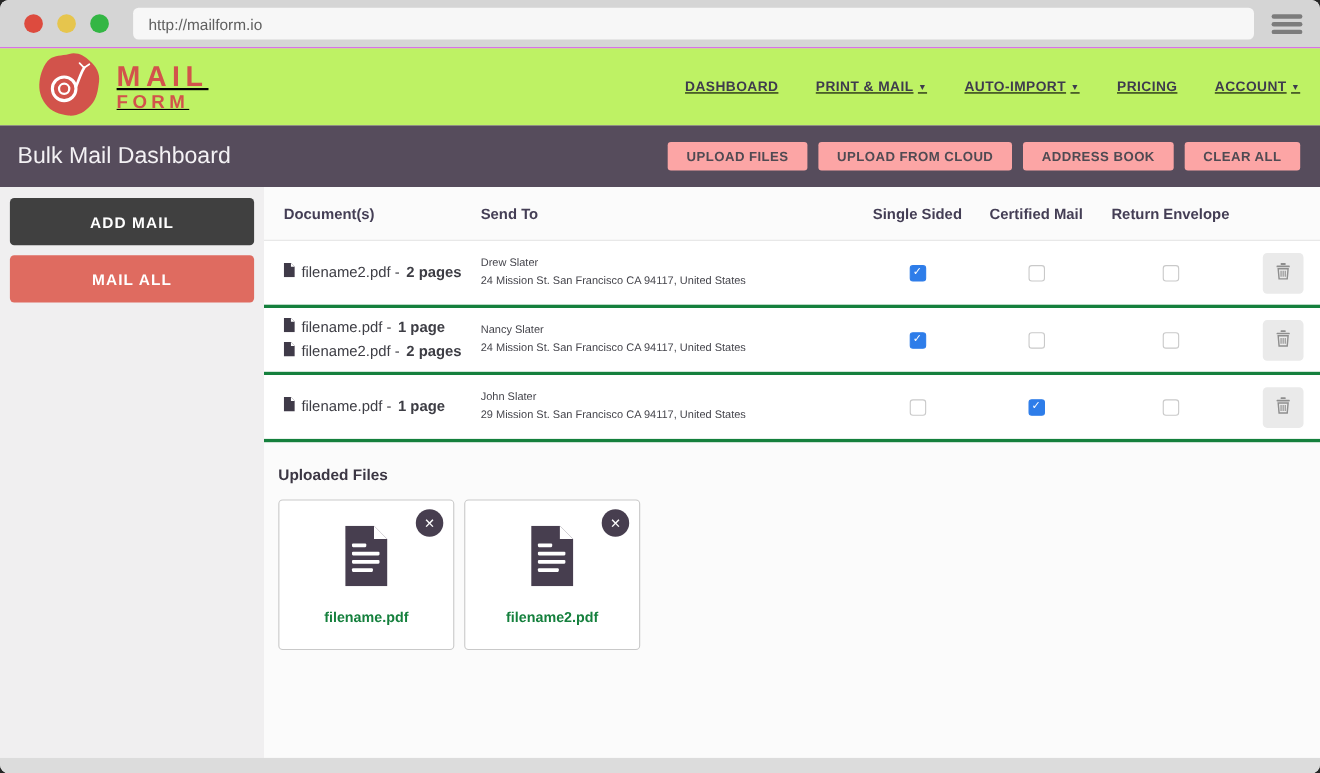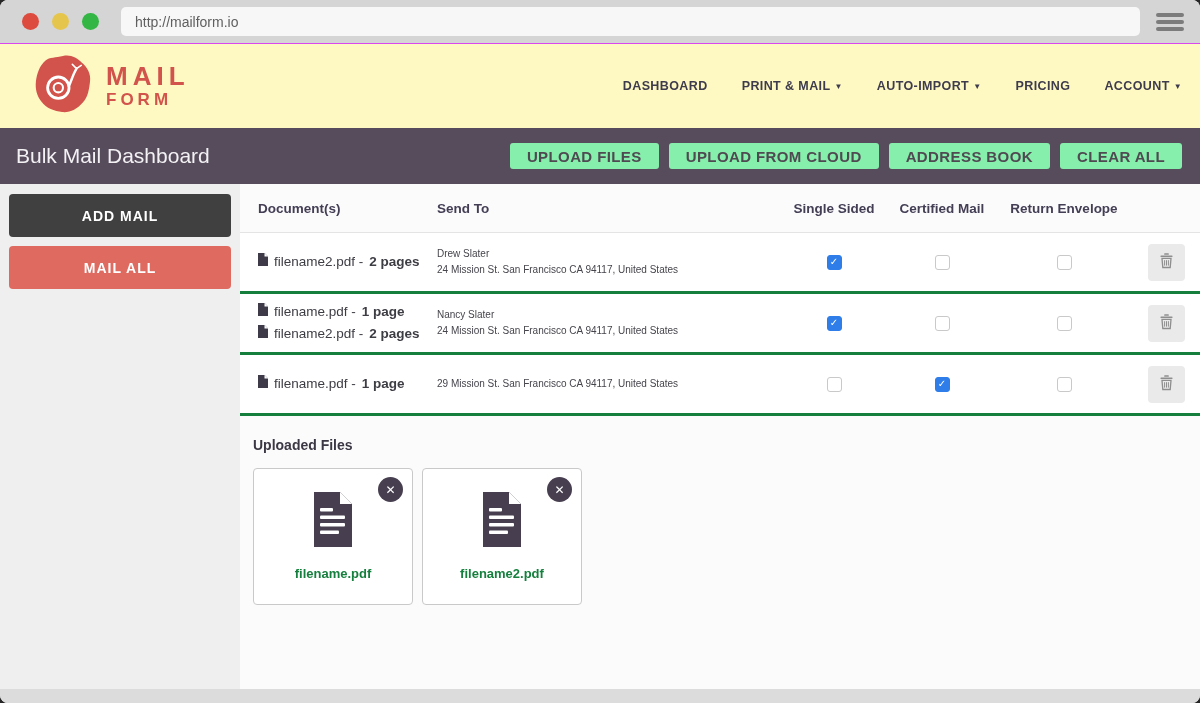--- a/index.html
+++ b/index.html
@@ -30,46 +30,47 @@
     flex:1; height:29px; margin-left:22px; margin-right:16px;
     background:#f7f7f7; border-radius:5px;
     display:flex; align-items:center; padding-left:14px;
     color:#5f5f5f; font-size:14px;
   }
   .hamburger { margin-right:16px; display:flex; flex-direction:column; gap:3px; cursor:pointer; }
   .hamburger span { width:28px; height:4px; background:#7c7c7c; border-radius:2px; }
 
   
   .site-header {
-    height:84px; flex-shrink:0; background:#fef9c3;
+    height:70px; flex-shrink:0; background:#bef264;
     display:flex; align-items:center; justify-content:space-between;
     padding:0 12px 0 35px;
+    text-decoration:underline;
   }
   .logo { display:flex; align-items:center; gap:15px; cursor:pointer; }
   .logo-text { display:flex; flex-direction:column; color:#d2534b; font-weight:bold; line-height:1.05; }
   .logo-line1 { font-size:26px; letter-spacing:5px; }
   .logo-line2 { font-size:17px; letter-spacing:4px; }
   .main-nav { display:flex; align-items:center; gap:34px; margin-right:6px; }
   .nav-item {
     font-size:12.5px; font-weight:bold; color:#3e3b4d;
     letter-spacing:0.4px; cursor:pointer; white-space:nowrap;
   }
   .nav-item .caret { font-size:8px; margin-left:4px; position:relative; top:-1px; }
 
   
   .page-bar {
     height:56px; flex-shrink:0; background:#564c5c;
     display:flex; align-items:center; padding:0 10px 0 16px;
   }
   .page-title { font-size:21px; font-weight:400; color:#f3f1f4; }
   .page-actions { margin-left:auto; display:flex; gap:10px; margin-right:8px; }
   .action-btn {
-    background:#86efac; border:none; border-radius:3px;
+    background:#fca5a5; border:none; border-radius:3px;
     height:26px; padding:1px 17px;
-    font-family:inherit; font-size:15px; font-weight:bold;
+    font-family:inherit; font-size:12px; font-weight:bold;
     color:#4f4a52; letter-spacing:0.4px; cursor:pointer; white-space:nowrap;
   }
 
   
   .layout { flex:1; display:flex; min-height:0; background:#fbfbfb; }
   .sidebar { width:240px; flex-shrink:0; background:#f0eff0; padding:10px 9px; }
   .side-btn {
     width:100%; height:43px; border:none; border-radius:4px;
     color:#fff; font-family:inherit; font-weight:bold; font-size:14px;
     letter-spacing:1px; cursor:pointer; display:block;
@@ -291,20 +292,21 @@
               <div class="doc-line">
                 <span><svg width="10" height="13" viewBox="0 0 10 13">
                     <path d="M0 0 h6.5 L10 3.5 V13 H0 Z" fill="#3f3a48"></path>
                     <path d="M6.5 0 L10 3.5 H6.5 Z" fill="#ffffff"></path>
                   </svg></span>
                 <span>filename.pdf - </span>
                 <span class="pages">1 page</span>
               </div>
             </div>
             <div class="cell-sendto">
+              <div>John Slater</div>
               <div>29 Mission St. San Francisco CA 94117, United States</div>
             </div>
             <div class="cell-check">
               <span class="checkbox"></span>
             </div>
             <div class="cell-check">
               <span class="checkbox checked">✓</span>
             </div>
             <div class="cell-return">
               <span class="checkbox"></span>

